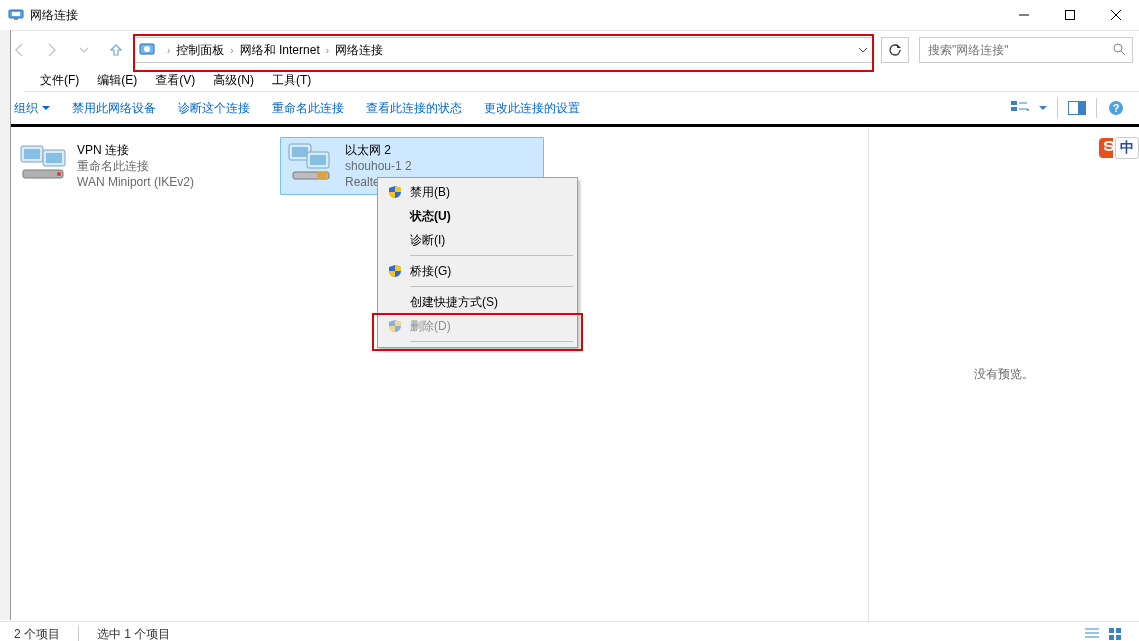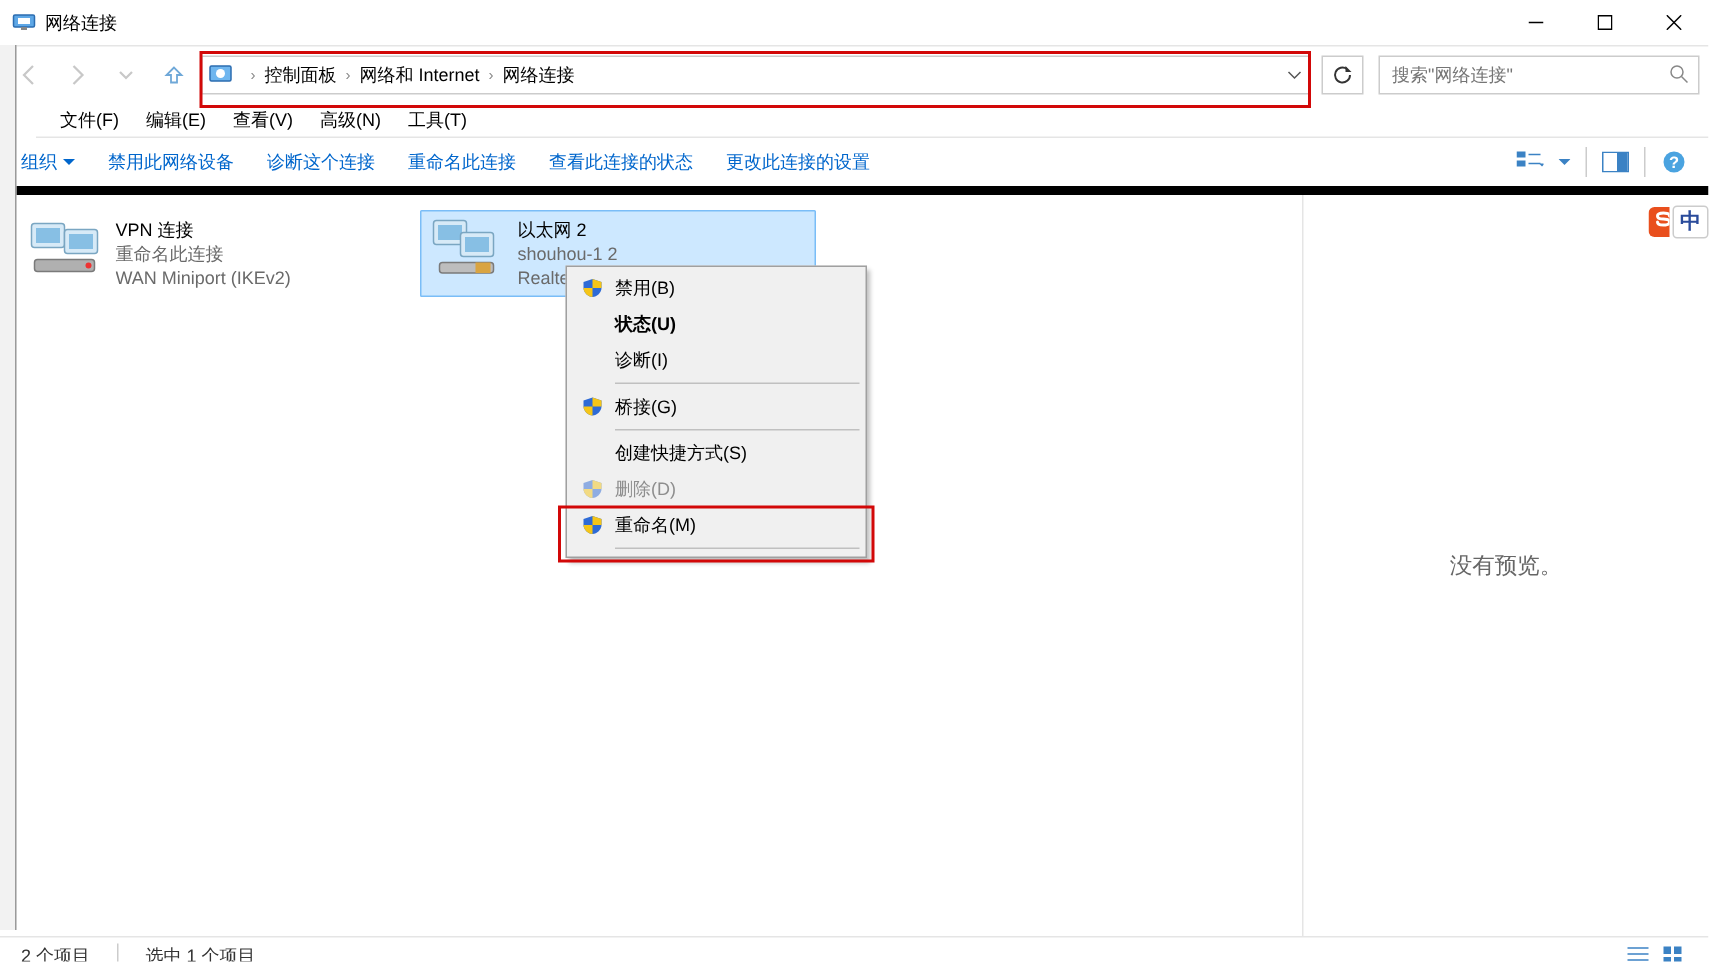--- a/index.html
+++ b/index.html
@@ -128,21 +128,21 @@
     margin-left:24px;
   }
   .menubar span { cursor:default; }
 
   .cmdbar {
     height:32px;
     display:flex;
     align-items:center;
     gap:22px;
     padding:0 14px;
-    border-bottom:6px solid #000000;
+    border-bottom:3px solid #000000;
     color:#0066cc;
     position:relative;
   }
   .cmdbar .org {
     display:flex; align-items:center; gap:4px;
   }
   .cmdbar-right {
     margin-left:auto;
     display:flex;
     align-items:center;
@@ -165,21 +165,21 @@
     padding:10px 12px;
     position:relative;
   }
   .preview-pane {
     width:270px;
     border-left:1px solid #e5e5e5;
     display:flex;
     align-items:center;
     justify-content:center;
     color:#666;
-    font-size:15px;
+    font-size:12px;
   }
 
   .conn-tile {
     width:250px;
     padding:4px 6px;
     display:flex;
     gap:10px;
     border:1px solid transparent;
     border-radius:1px;
   }
@@ -503,28 +503,20 @@
     <span>创建快捷方式(S)</span>
   </div>
   <div class="ctx-item disabled">
     <svg class="shield" viewBox="0 0 14 14" style="opacity:.5">
         <path d="M7 1 L13 3 V7 C13 10 10 13 7 13 C4 13 1 10 1 7 V3 Z" fill="#2e6bd6"></path>
         <path d="M7 1 L13 3 V7 L7 7 Z" fill="#f5c518"></path>
         <path d="M7 7 L7 13 C4 13 1 10 1 7 Z" fill="#f5c518"></path>
       </svg>
     <span>删除(D)</span>
   </div>
-  <div class="ctx-item">
-    <svg class="shield" viewBox="0 0 14 14">
-        <path d="M7 1 L13 3 V7 C13 10 10 13 7 13 C4 13 1 10 1 7 V3 Z" fill="#2e6bd6"></path>
-        <path d="M7 1 L13 3 V7 L7 7 Z" fill="#f5c518"></path>
-        <path d="M7 7 L7 13 C4 13 1 10 1 7 Z" fill="#f5c518"></path>
-      </svg>
-    <span>重命名(M)</span>
-  </div>
   <div class="ctx-sep"></div>
 
   <div class="ctx-red" style="left:-6px; right:-6px; bottom:-4px; height:34px;"></div>
 </div>
 
 <div class="statusbar">
   <span>2 个项目</span>
   <div class="sep"></div>
   <span>选中 1 个项目</span>
   <div class="status-right">

